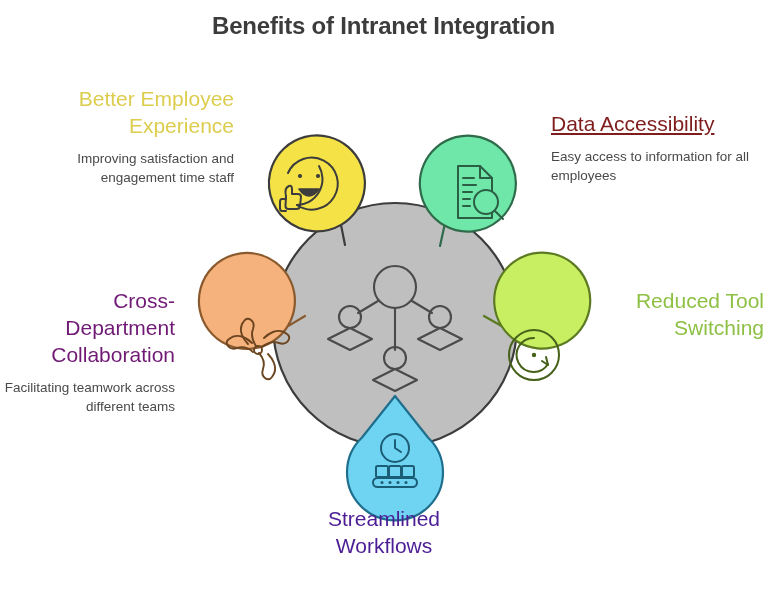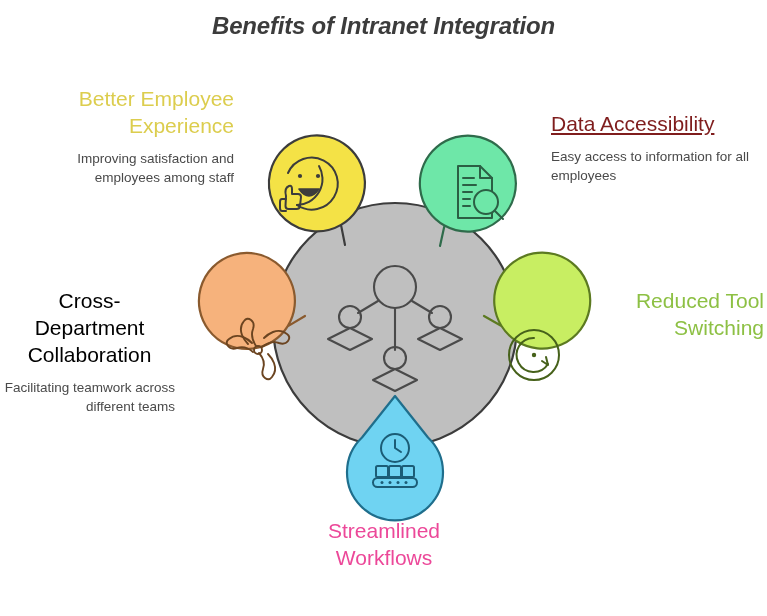--- a/index.html
+++ b/index.html
@@ -9,21 +9,20 @@
     font-family:"Liberation Sans", sans-serif;
     overflow:hidden;
   }
   #stage { position:relative; width:767px; height:616px; }
 
   .title {
     position:absolute; left:0; top:12px; width:767px;
     text-align:center;
     font-size:24px; font-weight:bold; color:#3c3c3c;
     letter-spacing:-0.2px;
-    font-style:italic;
   }
 
   
   #graphic { position:absolute; left:0; top:0; width:767px; height:616px; }
 
   
   .block { position:absolute; }
   .block h3 {
     font-size:21px; font-weight:normal; line-height:1.28;
     margin-bottom:9px;
@@ -34,23 +33,23 @@
   }
 
   .b-tl { left:18px;  top:86px;  width:216px; text-align:right; }
   .b-tr { left:551px; top:111px; width:212px; text-align:left; }
   .b-ml { left:4px;   top:288px; width:171px; text-align:right; }
   .b-mr { left:612px; top:288px; width:152px; text-align:right; }
   .b-bc { left:284px; top:506px; width:200px; text-align:center; }
 
   .b-tl h3 { color:#dccd4e; }
   .b-tr h3 { color:#7f1d1d;text-decoration:underline; }
-  .b-ml h3 { color:#000000;text-align:center; }
+  .b-ml h3 { color:#701a75; }
   .b-mr h3 { color:#8dc044; }
-  .b-bc h3 { color:#ec4899;margin-top:12px; }
+  .b-bc h3 { color:#4c1d95; }
 </style>
 </head>
 <body>
 
 <div id="stage">
 
   <div class="title">Benefits of Intranet Integration</div>
 
   <svg id="graphic" viewBox="0 0 767 616">
 
@@ -151,21 +150,21 @@
         <circle cx="406" cy="482.5" r="1.5" fill="#1b5c76" stroke="none"></circle>
       </g>
     </g>
   </svg>
 
   <div class="block b-tl">
     <h3>
       <span>Better Employee</span><br>
       <span>Experience</span>
     </h3>
-    <p>Improving satisfaction and employees among staff</p>
+    <p>Improving satisfaction and engagement time staff</p>
   </div>
 
   <div class="block b-tr">
     <h3>
       <span>Data Accessibility</span>
     </h3>
     <p>Easy access to information for all employees</p>
   </div>
 
   <div class="block b-ml">

